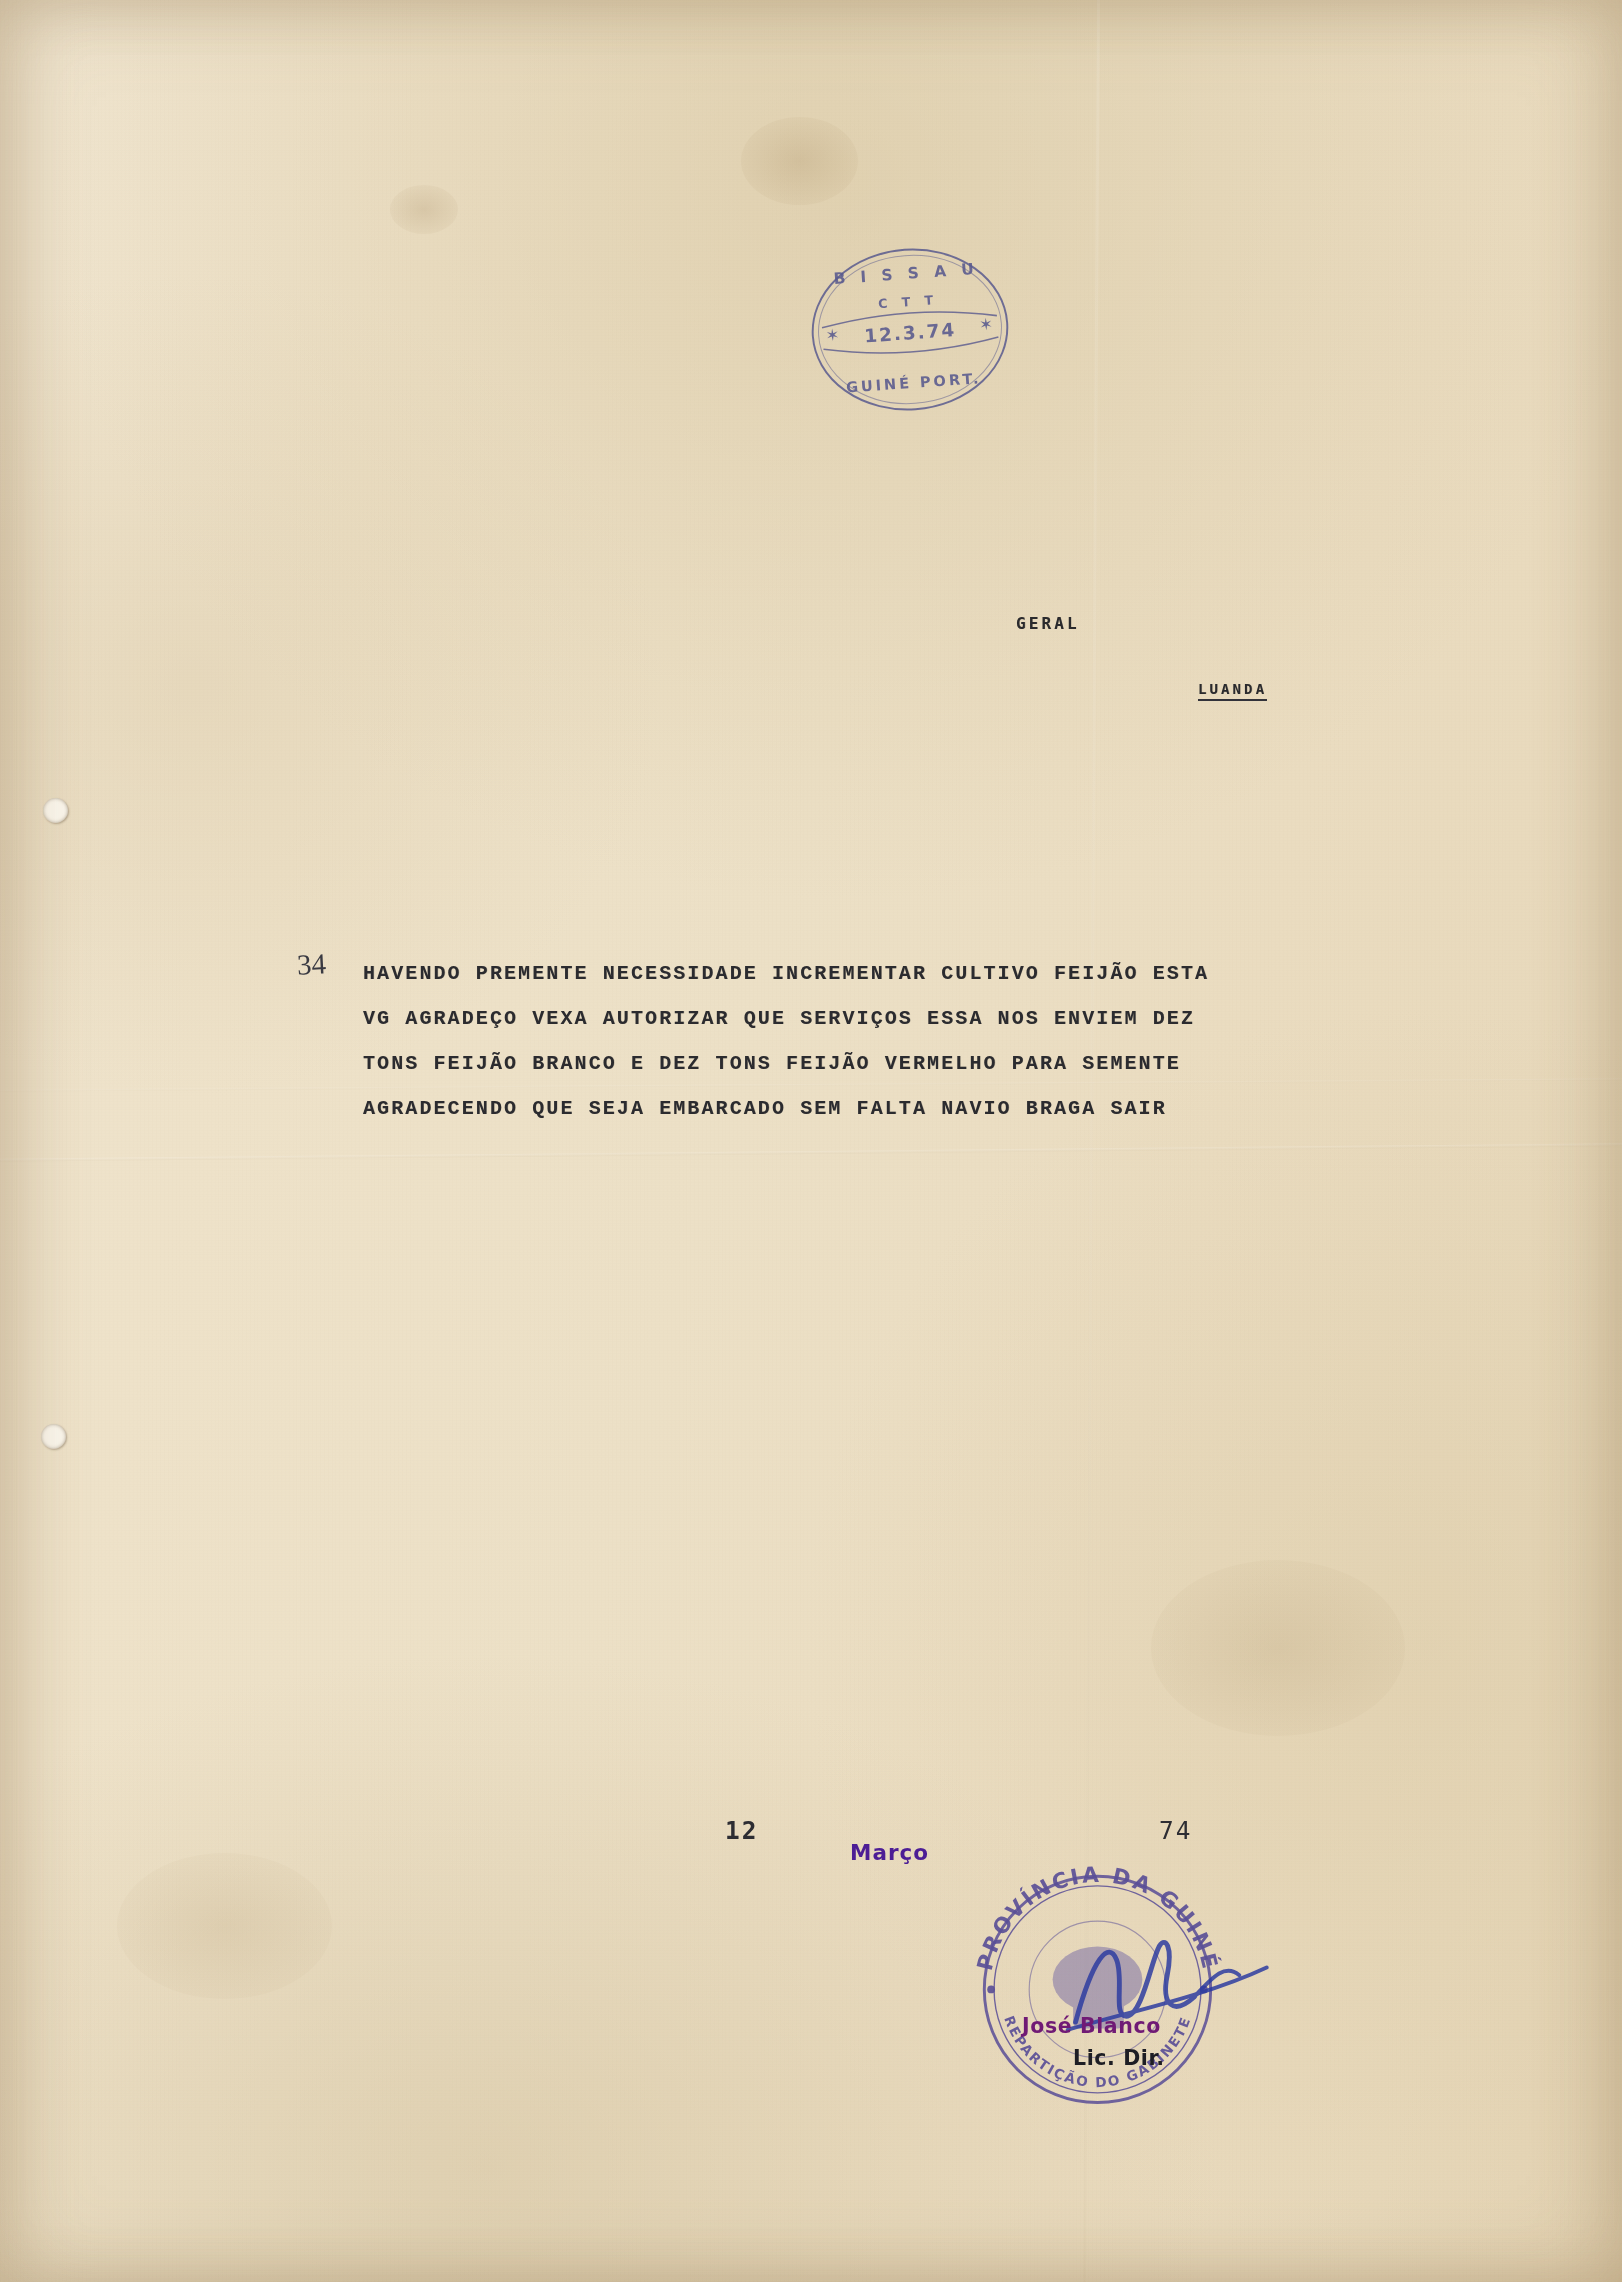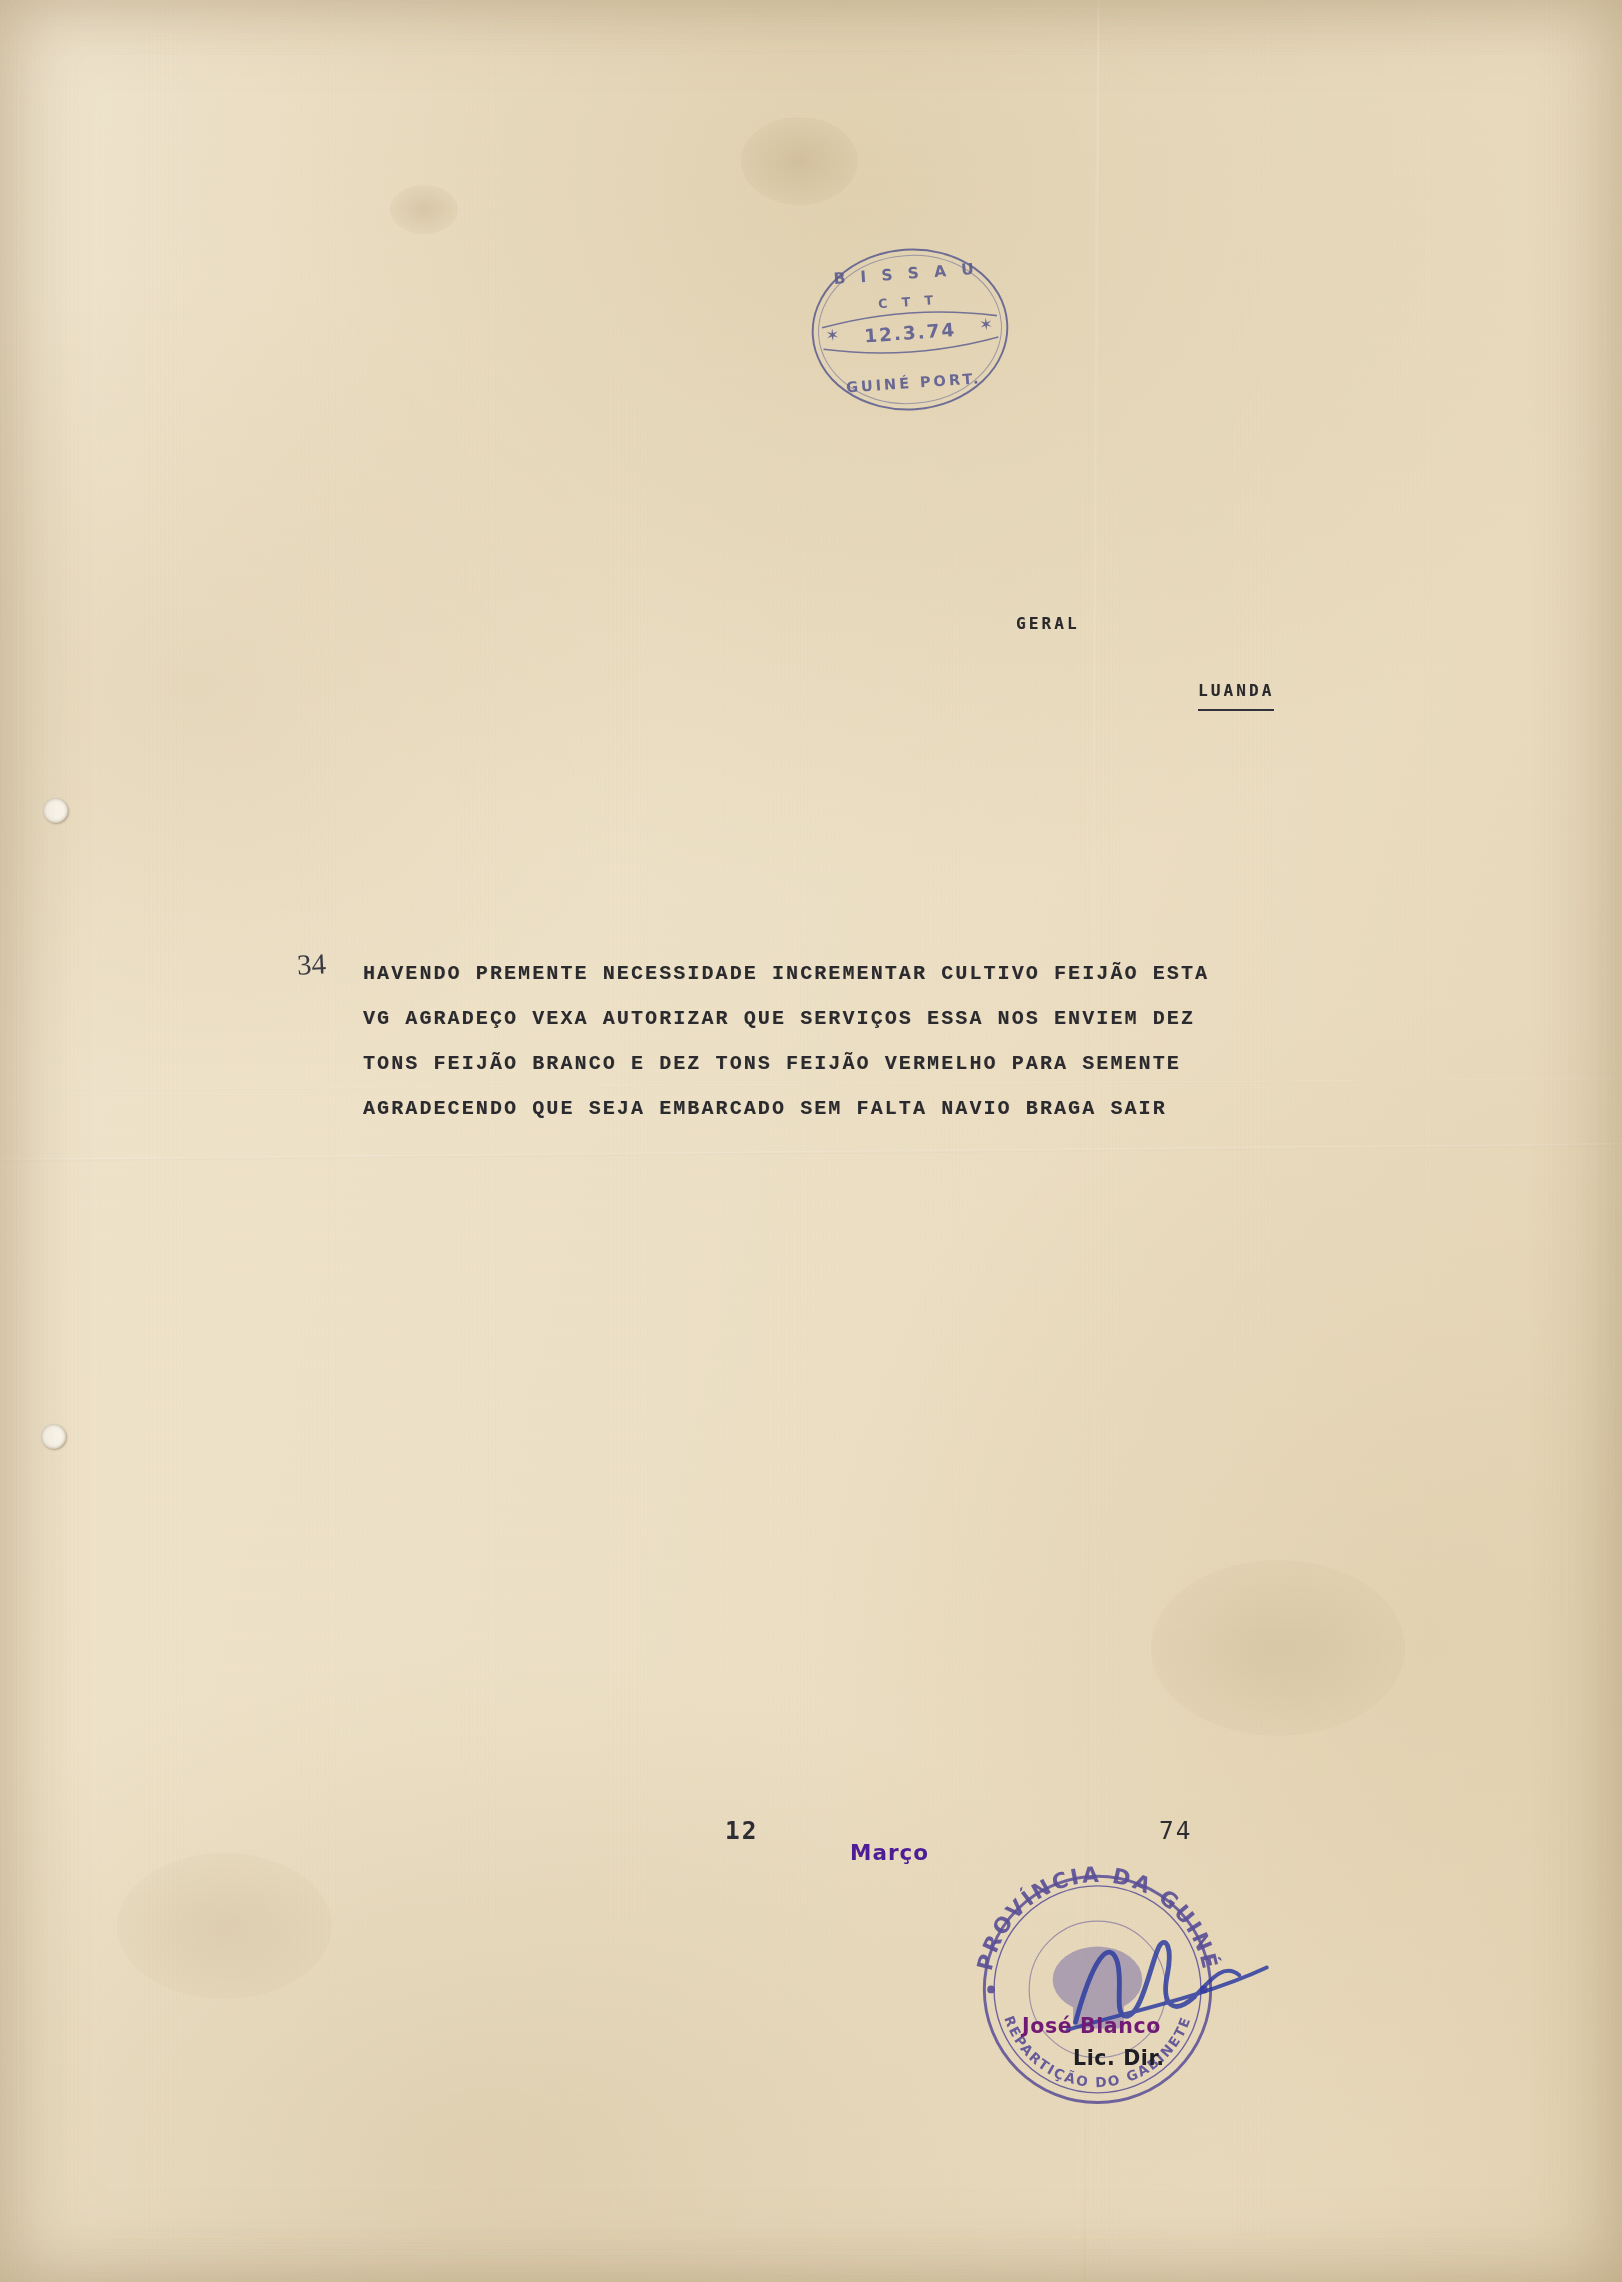--- a/index.html
+++ b/index.html
@@ -86,24 +86,24 @@
   }
   .addr-geral {
     left: 1016px;
     top: 614px;
     font-size: 16px;
     letter-spacing: 3.1px;
   }
   .addr-luanda {
     left: 1198px;
     top: 681px;
-    font-size: 16px;
+    font-size: 14px;
     letter-spacing: 3.1px;
     border-bottom: 2px solid #32323a;
-    padding-bottom: 9px;
+    padding-bottom: 2px;
   }
   .body-block {
     position: absolute;
     left: 363px;
     top: 951px;
     width: 1092px;
     font-family: "DejaVu Sans Mono", monospace;
     font-size: 20px;
     line-height: 45px;
     letter-spacing: 2.1px;

